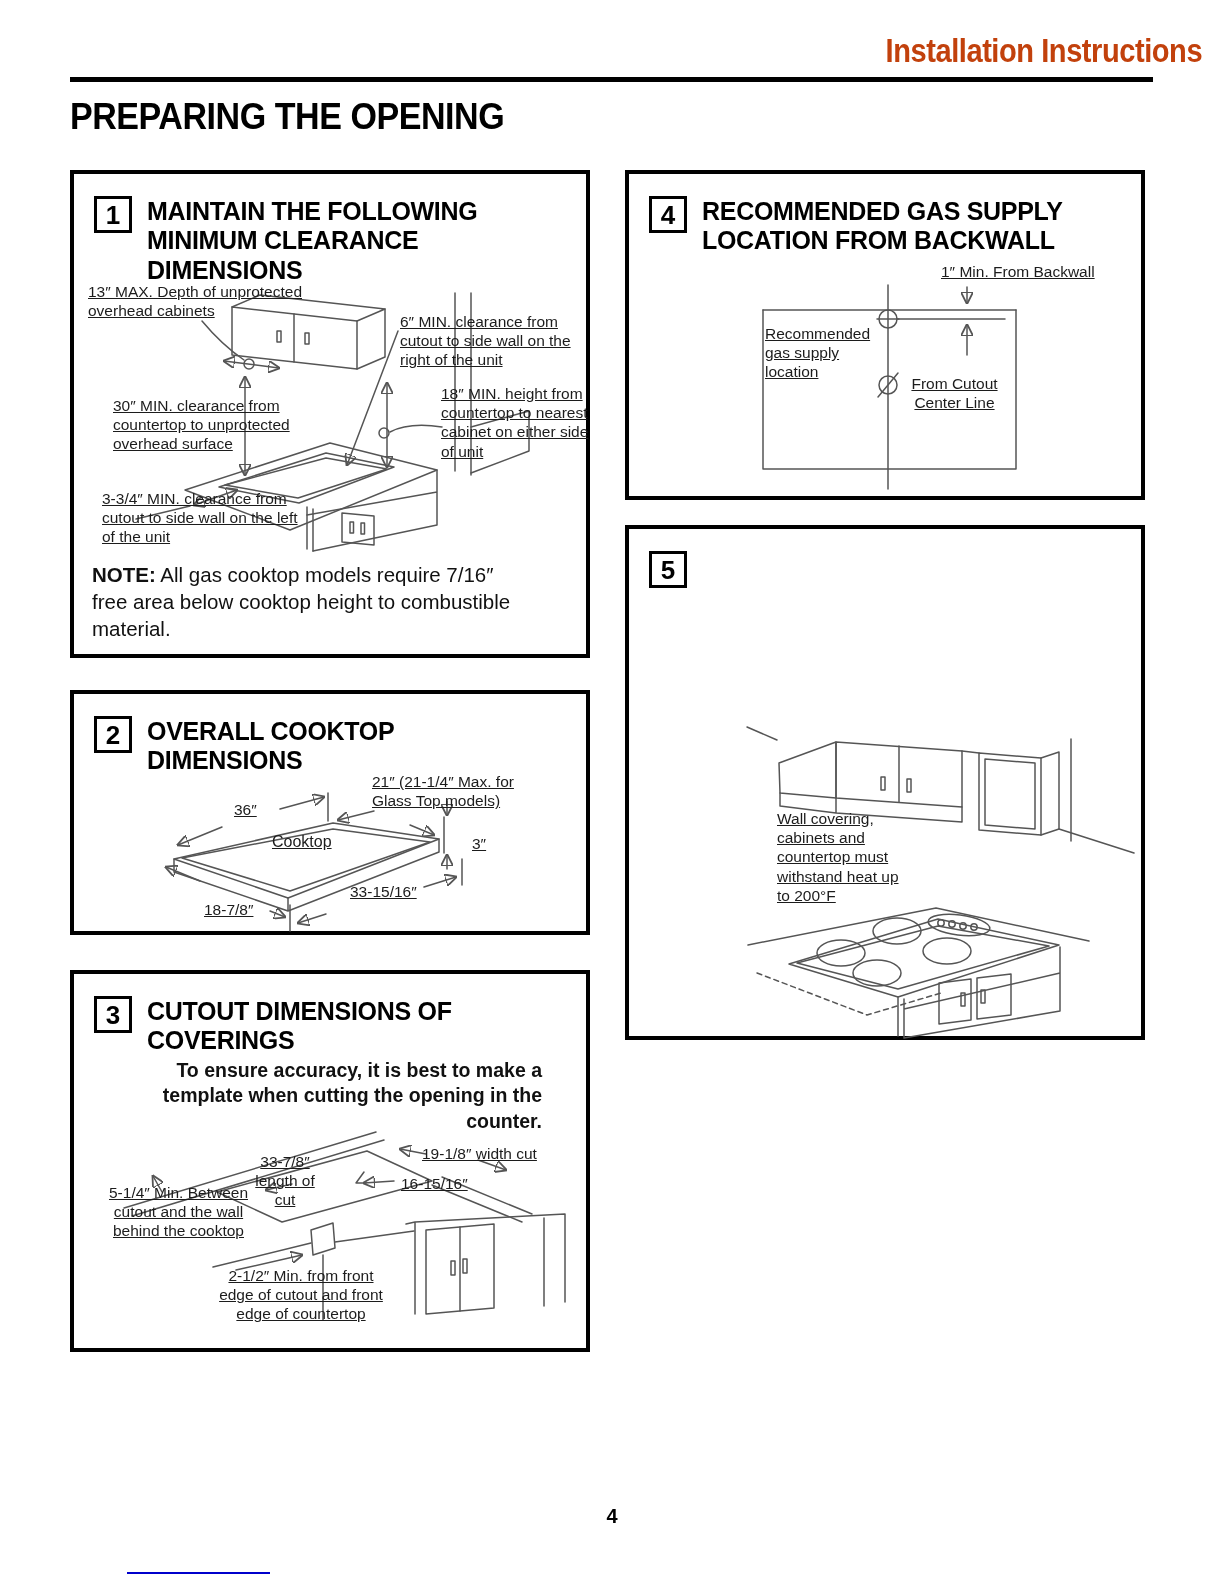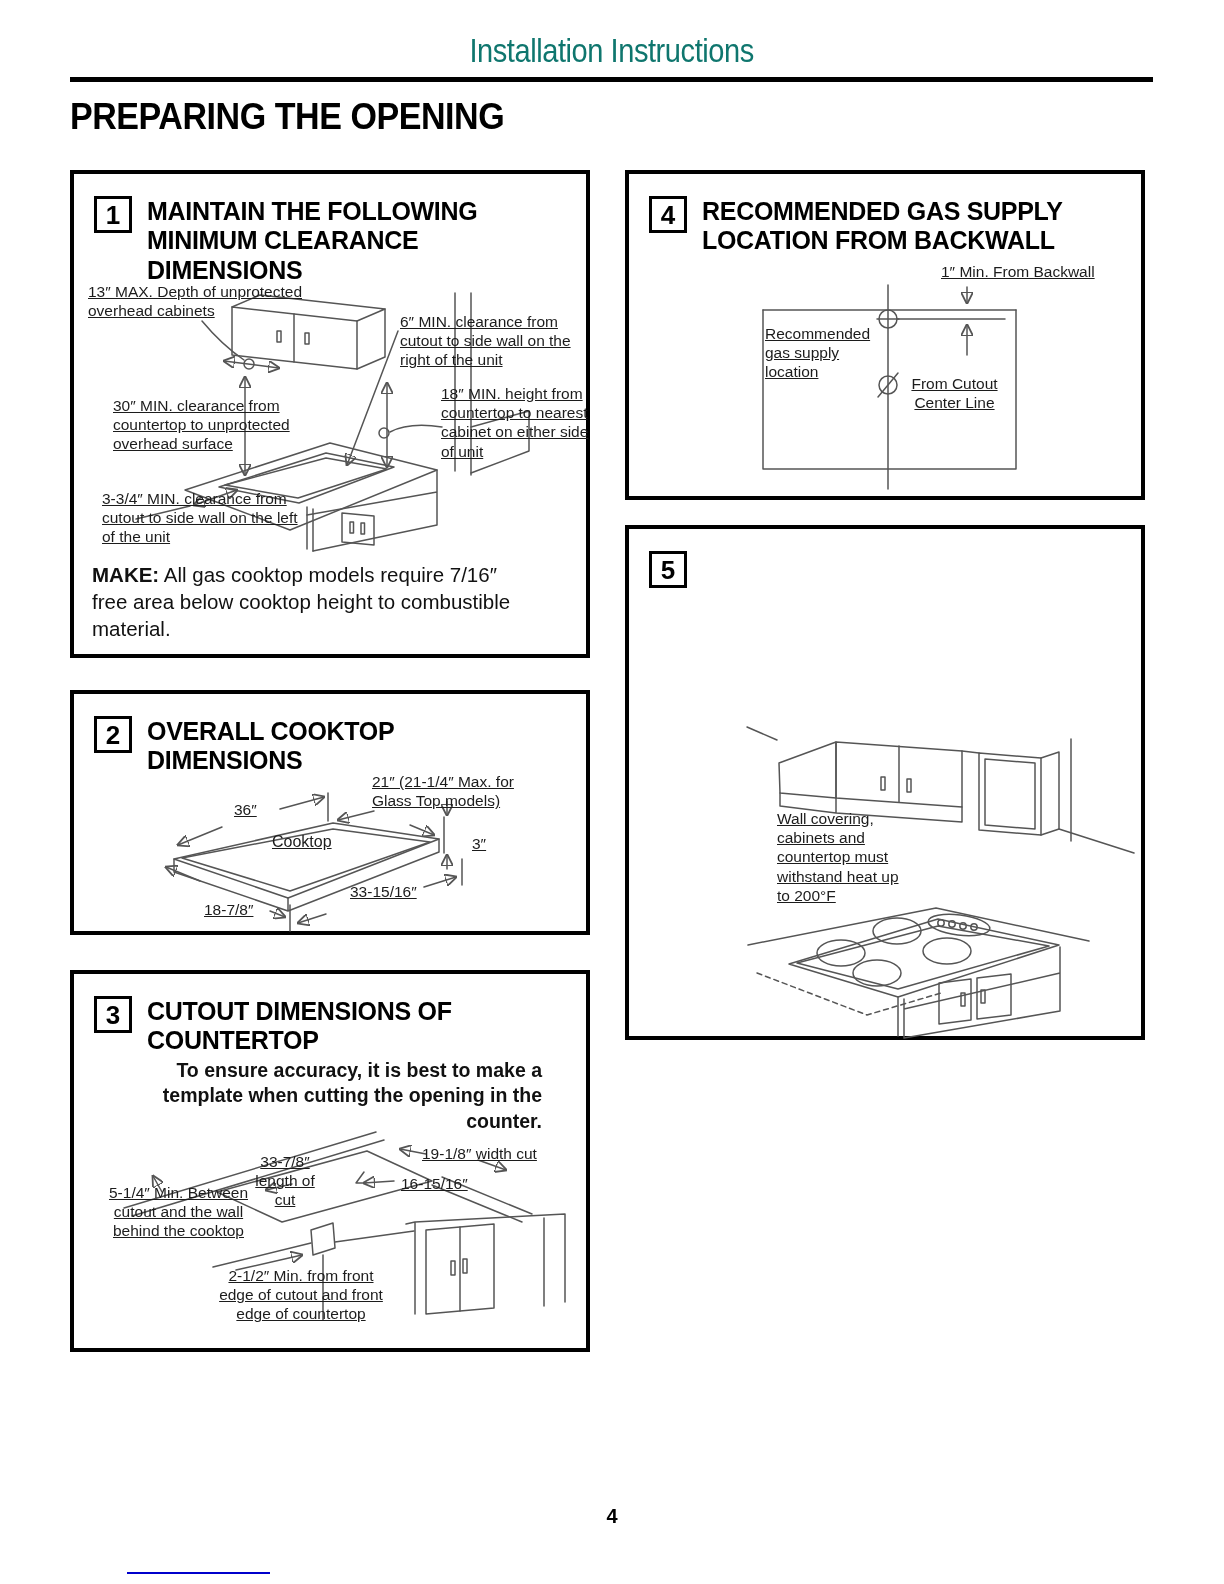--- a/index.html
+++ b/index.html
@@ -6,21 +6,21 @@
   html,body { width:1224px; height:1584px; }
   body {
     position:relative;
     background:#ffffff;
     font-family:"Liberation Sans", sans-serif;
     color:#161616;
     overflow:hidden;
   }
   .hdr-title {
     position:absolute; top:32px; left:0; width:100%;
-    text-align:center; font-size:33px; font-weight:normal; color:#0f766e;
+    text-align:right; font-size:33px; font-weight:bold; color:#c2410c;
     letter-spacing:-0.5px;
   }
   .hdr-title > span { display:inline-block; transform:scaleX(0.88); }
   .hdr-rule { position:absolute; left:70px; top:77px; width:1083px; height:5px; background:#000; }
   .page-heading {
     position:absolute; left:70px; top:96px;
     font-size:37px; font-weight:bold; color:#000; letter-spacing:-0.5px;
   }
   .page-heading > span { display:inline-block; transform:scaleX(0.92); transform-origin:left center; }
 
@@ -109,21 +109,21 @@
     <rect x="287" y="248" width="3.5" height="11"></rect>
   </svg>
 
   <div class="lbl" style="left:14px;top:108px;width:245px">13″ MAX. Depth of unprotected overhead cabinets</div>
   <div class="lbl" style="left:326px;top:138px;width:182px">6″ MIN. clearance from cutout to side wall on the right of the unit</div>
   <div class="lbl" style="left:39px;top:222px;width:205px">30″ MIN. clearance from countertop to unprotected overhead surface</div>
   <div class="lbl" style="left:367px;top:210px;width:150px">18″ MIN. height from countertop to nearest cabinet on either side of unit</div>
   <div class="lbl" style="left:28px;top:315px;width:196px">3-3/4″ MIN. clearance from cutout to side wall on the left of the unit</div>
 
   <div class="note" style="left:18px;top:387px;width:420px">
-    <span class="b">MAKE:</span>
+    <span class="b">NOTE:</span>
     <span>All gas cooktop models require 7/16″ free area below cooktop height to combustible material.</span>
   </div>
 </div>
 
 <div class="box" id="box2">
   <div class="sec-head">
     <div class="num">2</div>
     <div class="sec-title">OVERALL COOKTOP DIMENSIONS</div>
   </div>
 
@@ -164,21 +164,21 @@
   <div class="lbl" style="left:298px;top:78px;width:180px">21″ (21-1/4″ Max. for Glass Top models)</div>
   <div class="lbl" style="left:198px;top:138px;font-size:16px">Cooktop</div>
   <div class="lbl" style="left:398px;top:140px">3″</div>
   <div class="lbl" style="left:130px;top:206px">18-7/8″</div>
   <div class="lbl" style="left:276px;top:188px">33-15/16″</div>
 </div>
 
 <div class="box" id="box3">
   <div class="sec-head">
     <div class="num">3</div>
-    <div class="sec-title">CUTOUT DIMENSIONS OF COUNTERTOP</div>
+    <div class="sec-title">CUTOUT DIMENSIONS OF COVERINGS</div>
   </div>
   <div class="intro" style="left:68px;top:84px;width:400px">To ensure accuracy, it is best to make a template when cutting the opening in the counter.</div>
 
   <svg class="d" style="left:0;top:156px" width="512" height="214" viewBox="0 0 512 214">
     <defs>
       <marker id="ar3" viewBox="0 0 10 10" markerWidth="8" markerHeight="8" refX="9" refY="5" orient="auto-start-reverse">
         <path d="M0,0 L10,5 L0,10 Z" fill="#444" stroke="none"></path>
       </marker>
     </defs>
 

